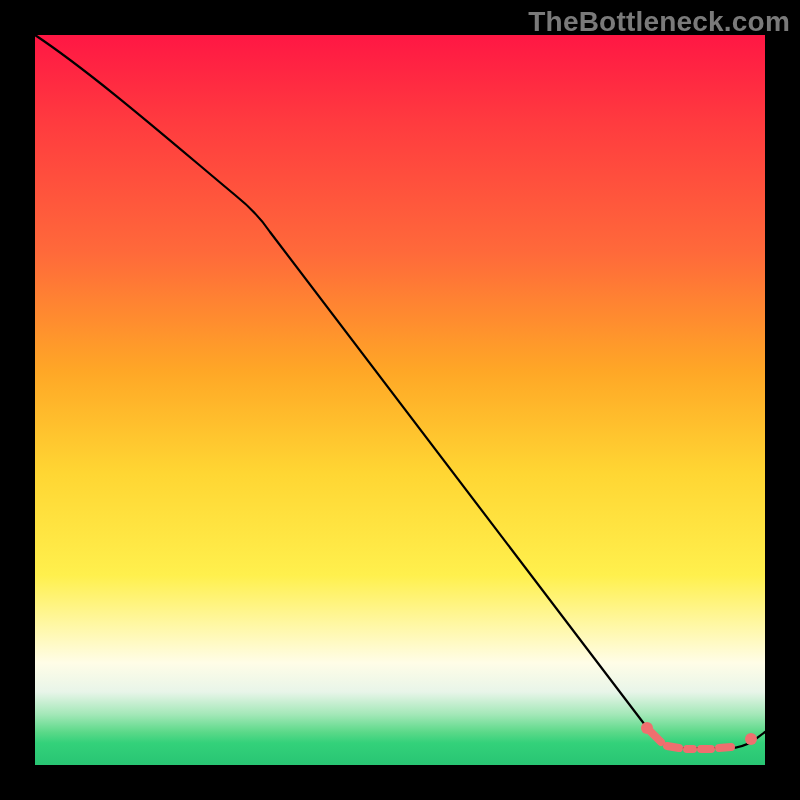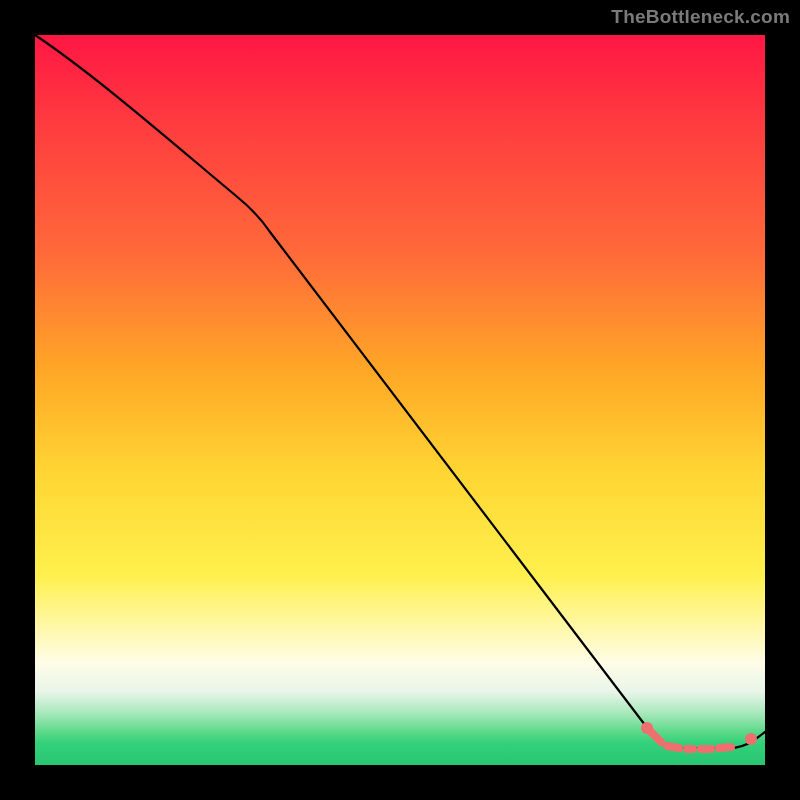--- a/index.html
+++ b/index.html
@@ -15,21 +15,21 @@
     position: relative;
     width: 800px;
     height: 800px;
     background: #000;
   }
   .watermark {
     position: absolute;
     top: 6px;
     right: 10px;
     color: #7a7a7a;
-    font-size: 19px;
+    font-size: 28px;
     font-weight: 600;
     letter-spacing: 0.2px;
     user-select: none;
   }
   .plot-area {
     position: absolute;
     left: 35px;
     top: 35px;
     width: 730px;
     height: 730px;

